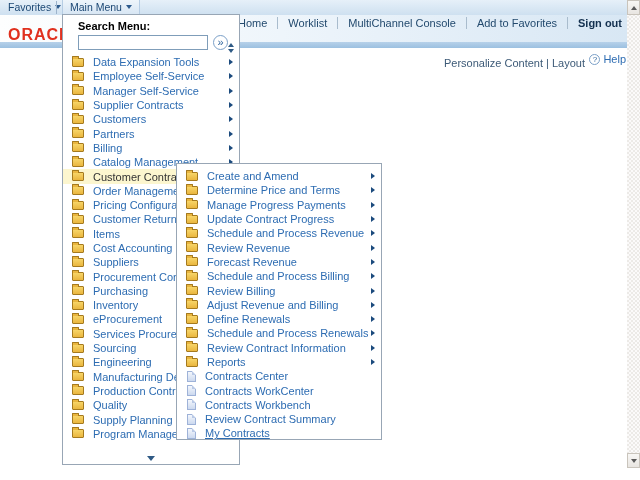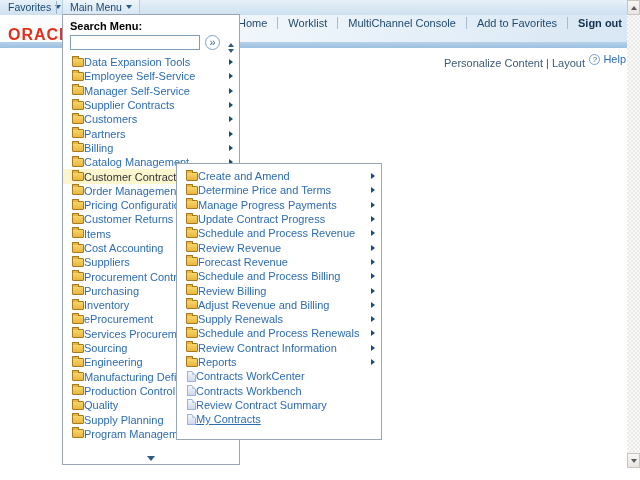--- a/index.html
+++ b/index.html
@@ -51,39 +51,39 @@
   .help-area { position:absolute; top:53px; right:14px; display:flex; align-items:center; gap:3px;
     color:#2d6cb2; cursor:pointer; }
   .help-icon { width:11px; height:11px; border:1px solid #7ba0c8; border-radius:50%;
     color:#31669e; font-size:8px; line-height:9px; text-align:center; background:#fff; }
 
   
   .panel { position:absolute; background:#ffffff; border:1px solid #98a6b5; z-index:10; }
   .main-menu-panel { left:62px; top:14px; width:178px; height:451px; }
   .submenu-panel  { left:176px; top:163px; width:206px; height:277px; z-index:20; padding-top:5px; }
 
-  .search-area { padding:5px 7px 0 7px; }
+  .search-area { padding:5px 7px 0 7px;margin-left:8px; }
   .search-label { font-weight:bold; color:#000; margin-bottom:3px; }
   .search-row { display:flex; align-items:center; }
   .search-input { width:130px; height:15px; border:1px solid #7f9db9; font-size:11px; padding:0 2px;
     font-family:"Liberation Sans", sans-serif; }
   .go-btn { width:15px; height:15px; margin-left:5px; border:1px solid #7ba0c8; border-radius:50%;
     color:#31669e; font-size:11px; line-height:12px; text-align:center; cursor:pointer; background:#fff; }
   .resize-handle { position:absolute; right:5px; top:28px; cursor:pointer; }
   .tri-up { width:0; height:0; border-bottom:4px solid #2f5a85;
     border-left:3px solid transparent; border-right:3px solid transparent; margin-bottom:2px; }
   .tri-dn { width:0; height:0; border-top:4px solid #2f5a85;
     border-left:3px solid transparent; border-right:3px solid transparent; }
 
   .menu-items { position:absolute; left:0; right:0; top:40px; }
   .submenu-panel .menu-items { position:static; }
 
   .menu-row { height:14.3px; display:flex; align-items:center; position:relative;
     padding-left:9px; cursor:pointer; }
-  .menu-row .label { color:#2d6cb2; white-space:nowrap; overflow:hidden; }
+  .menu-row .label { margin-left:9px; color:#2d6cb2; white-space:nowrap; overflow:hidden; }
   .menu-row.hl { background:#fcf6cf; }
   .menu-row.hl .label { color:#333333; }
   .menu-row.hv .label { text-decoration:underline; }
   .arr-right { position:absolute; right:6px; width:0; height:0;
     border-left:4px solid #1b4a7d; border-top:3px solid transparent; border-bottom:3px solid transparent; }
 
   .folder-icon { position:relative; width:12px; height:9px; flex:0 0 12px;
     background:linear-gradient(#f7d568,#eab63f); border:1px solid #a57a1e; border-radius:1px; }
   .folder-icon::before { content:""; position:absolute; top:-3px; left:-1px; width:5px; height:2px;
     background:#eab63f; border:1px solid #a57a1e; border-bottom:none; border-radius:1px 1px 0 0; }
@@ -342,37 +342,41 @@
         <span class="label">Review Billing</span>
         <div class="arr-right"></div>
       </div>
       <div class="menu-row">
         <div class="folder-icon"></div>
         <span class="label">Adjust Revenue and Billing</span>
         <div class="arr-right"></div>
       </div>
       <div class="menu-row">
         <div class="folder-icon"></div>
-        <span class="label">Supply Renewals</span>
+        <span class="label">Define Renewals</span>
         <div class="arr-right"></div>
       </div>
       <div class="menu-row">
         <div class="folder-icon"></div>
         <span class="label">Schedule and Process Renewals</span>
         <div class="arr-right"></div>
       </div>
       <div class="menu-row">
         <div class="folder-icon"></div>
         <span class="label">Review Contract Information</span>
         <div class="arr-right"></div>
       </div>
       <div class="menu-row">
         <div class="folder-icon"></div>
         <span class="label">Reports</span>
         <div class="arr-right"></div>
+      </div>
+      <div class="menu-row">
+        <div class="doc-icon"></div>
+        <span class="label">Contracts Center</span>
       </div>
       <div class="menu-row">
         <div class="doc-icon"></div>
         <span class="label">Contracts WorkCenter</span>
       </div>
       <div class="menu-row">
         <div class="doc-icon"></div>
         <span class="label">Contracts Workbench</span>
       </div>
       <div class="menu-row">

